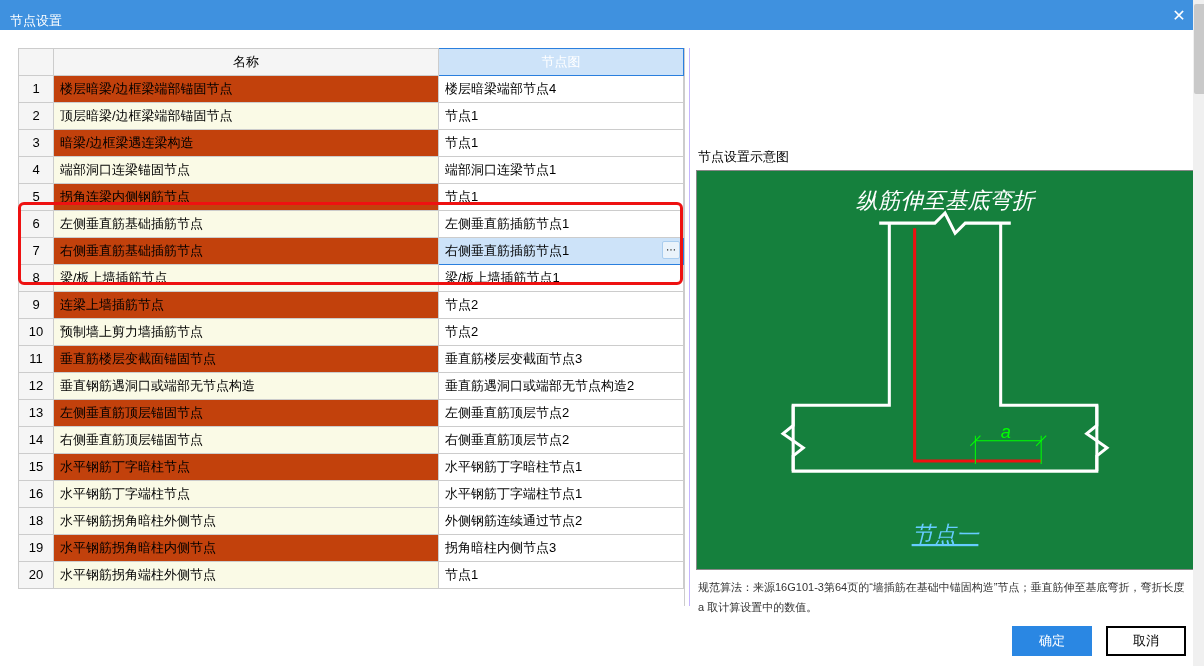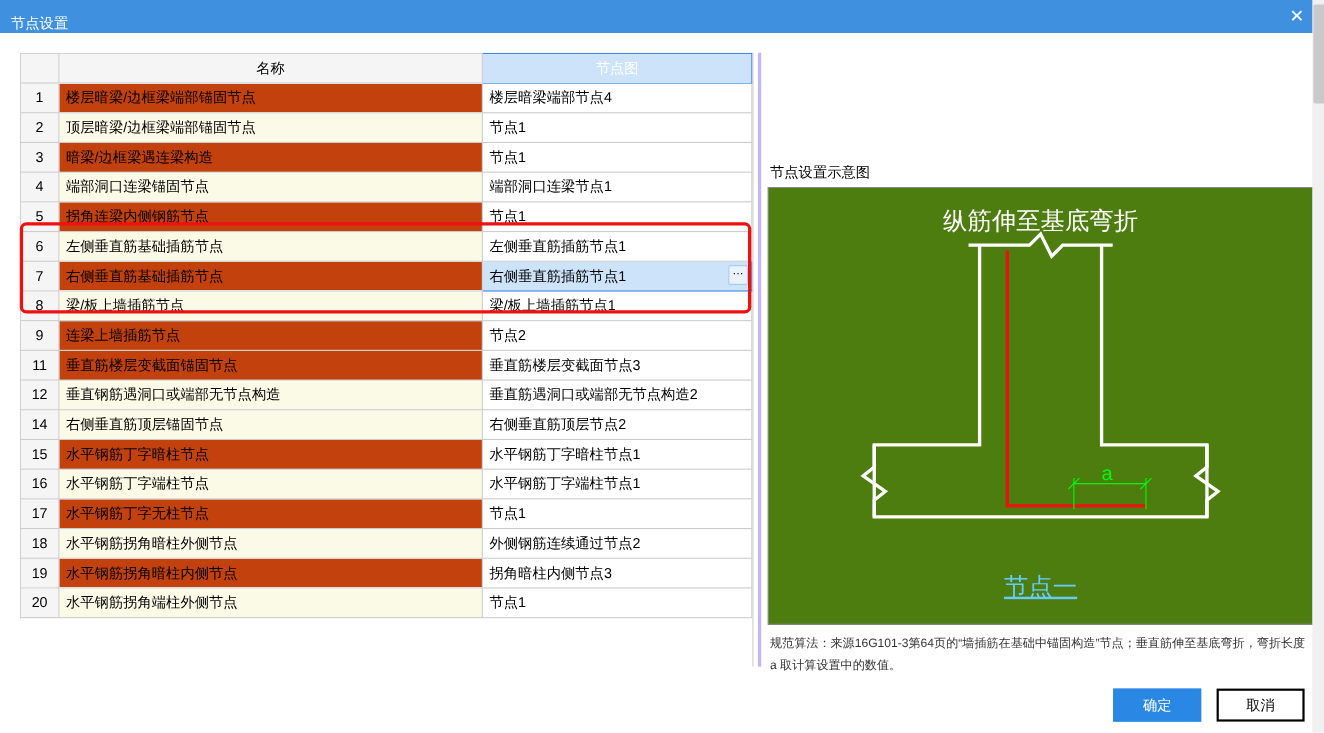--- a/index.html
+++ b/index.html
@@ -75,32 +75,33 @@
       position: absolute;
       border: 3px solid #e11;
       border-radius: 6px;
       pointer-events: none;
     }
     
     .right-pane {
       flex: 1;
       display: flex;
       flex-direction: column;
-      border-left: 3px solid #c4b5fd;
+      border-left: 1px solid #c4b5fd;
       padding-left: 6px;
     }
     .preview-title {
       font-size: 13px;
       padding: 100px 0 4px 2px;
     }
     .preview-canvas {
       flex: 0 0 390px;
-      background: #4d7c0f;
+      background: #15803d;
       position: relative;
       border: 1px solid #888;
+      font-style: italic;
     }
     .preview-desc {
       padding: 8px 2px;
       font-size: 11px;
       line-height: 1.8;
       color: #333;
     }
     
     .footer {
       position: absolute;
@@ -187,48 +188,53 @@
               <td class="row-num">8</td>
               <td class="name-col stripe">梁/板上墙插筋节点</td>
               <td class="diag-col">梁/板上墙插筋节点1</td>
             </tr>
             <tr>
               <td class="row-num">9</td>
               <td class="name-col">连梁上墙插筋节点</td>
               <td class="diag-col">节点2</td>
             </tr>
             <tr>
+              <td class="row-num">10</td>
+              <td class="name-col stripe">预制墙上剪力墙插筋节点</td>
+              <td class="diag-col">节点2</td>
+            </tr>
+            <tr>
               <td class="row-num">11</td>
               <td class="name-col">垂直筋楼层变截面锚固节点</td>
               <td class="diag-col">垂直筋楼层变截面节点3</td>
             </tr>
             <tr>
               <td class="row-num">12</td>
               <td class="name-col stripe">垂直钢筋遇洞口或端部无节点构造</td>
               <td class="diag-col">垂直筋遇洞口或端部无节点构造2</td>
             </tr>
             <tr>
+              <td class="row-num">13</td>
+              <td class="name-col">左侧垂直筋顶层锚固节点</td>
+              <td class="diag-col">左侧垂直筋顶层节点2</td>
+            </tr>
+            <tr>
               <td class="row-num">14</td>
               <td class="name-col stripe">右侧垂直筋顶层锚固节点</td>
               <td class="diag-col">右侧垂直筋顶层节点2</td>
             </tr>
             <tr>
               <td class="row-num">15</td>
               <td class="name-col">水平钢筋丁字暗柱节点</td>
               <td class="diag-col">水平钢筋丁字暗柱节点1</td>
             </tr>
             <tr>
               <td class="row-num">16</td>
               <td class="name-col stripe">水平钢筋丁字端柱节点</td>
               <td class="diag-col">水平钢筋丁字端柱节点1</td>
-            </tr>
-            <tr>
-              <td class="row-num">17</td>
-              <td class="name-col">水平钢筋丁字无柱节点</td>
-              <td class="diag-col">节点1</td>
             </tr>
             <tr>
               <td class="row-num">18</td>
               <td class="name-col stripe">水平钢筋拐角暗柱外侧节点</td>
               <td class="diag-col">外侧钢筋连续通过节点2</td>
             </tr>
             <tr>
               <td class="row-num">19</td>
               <td class="name-col">水平钢筋拐角暗柱内侧节点</td>
               <td class="diag-col">拐角暗柱内侧节点3</td>

